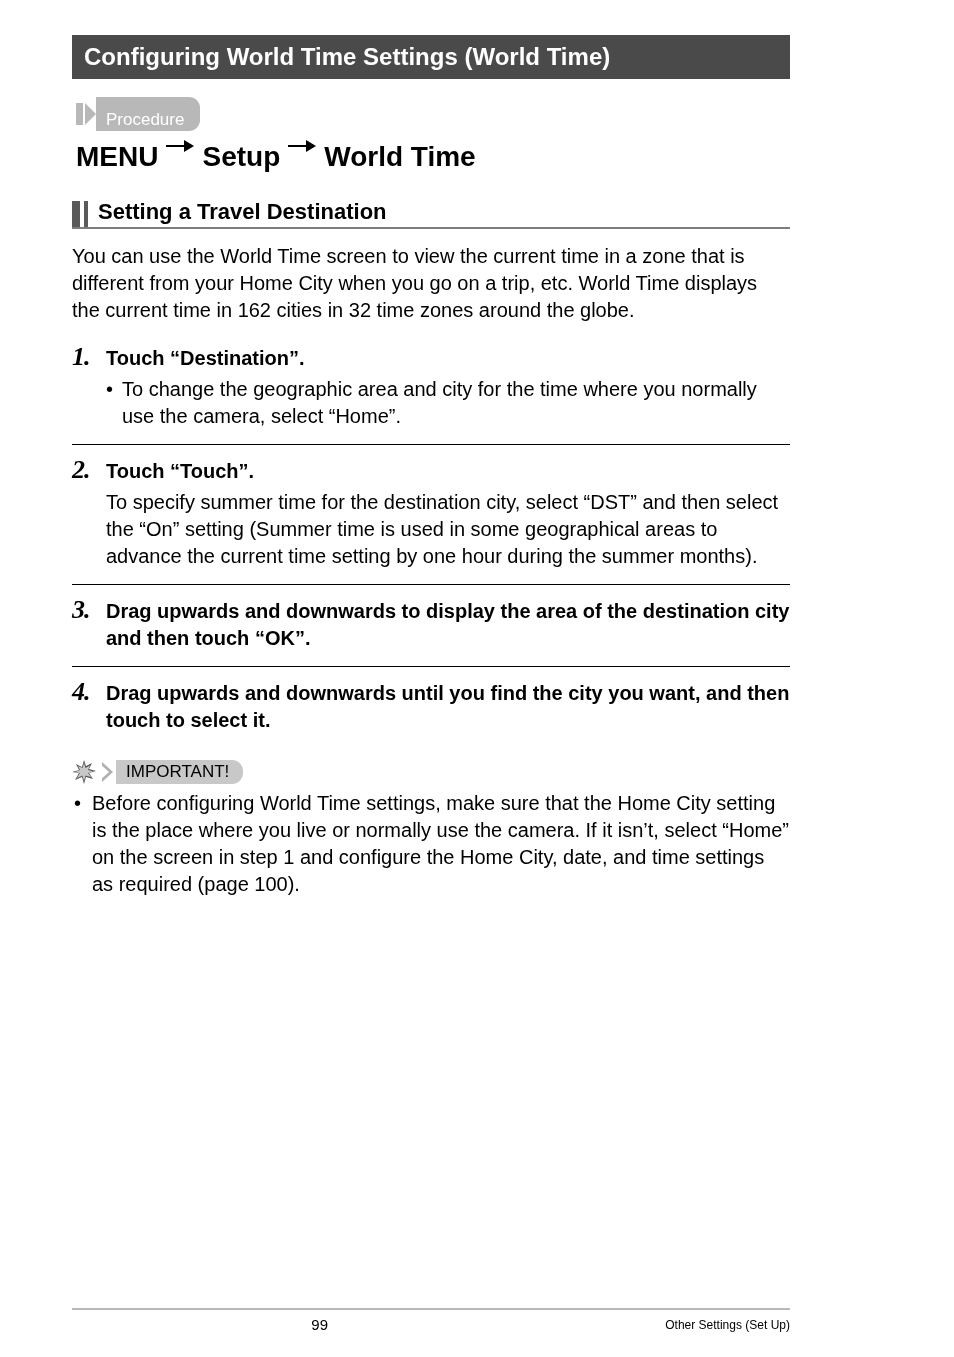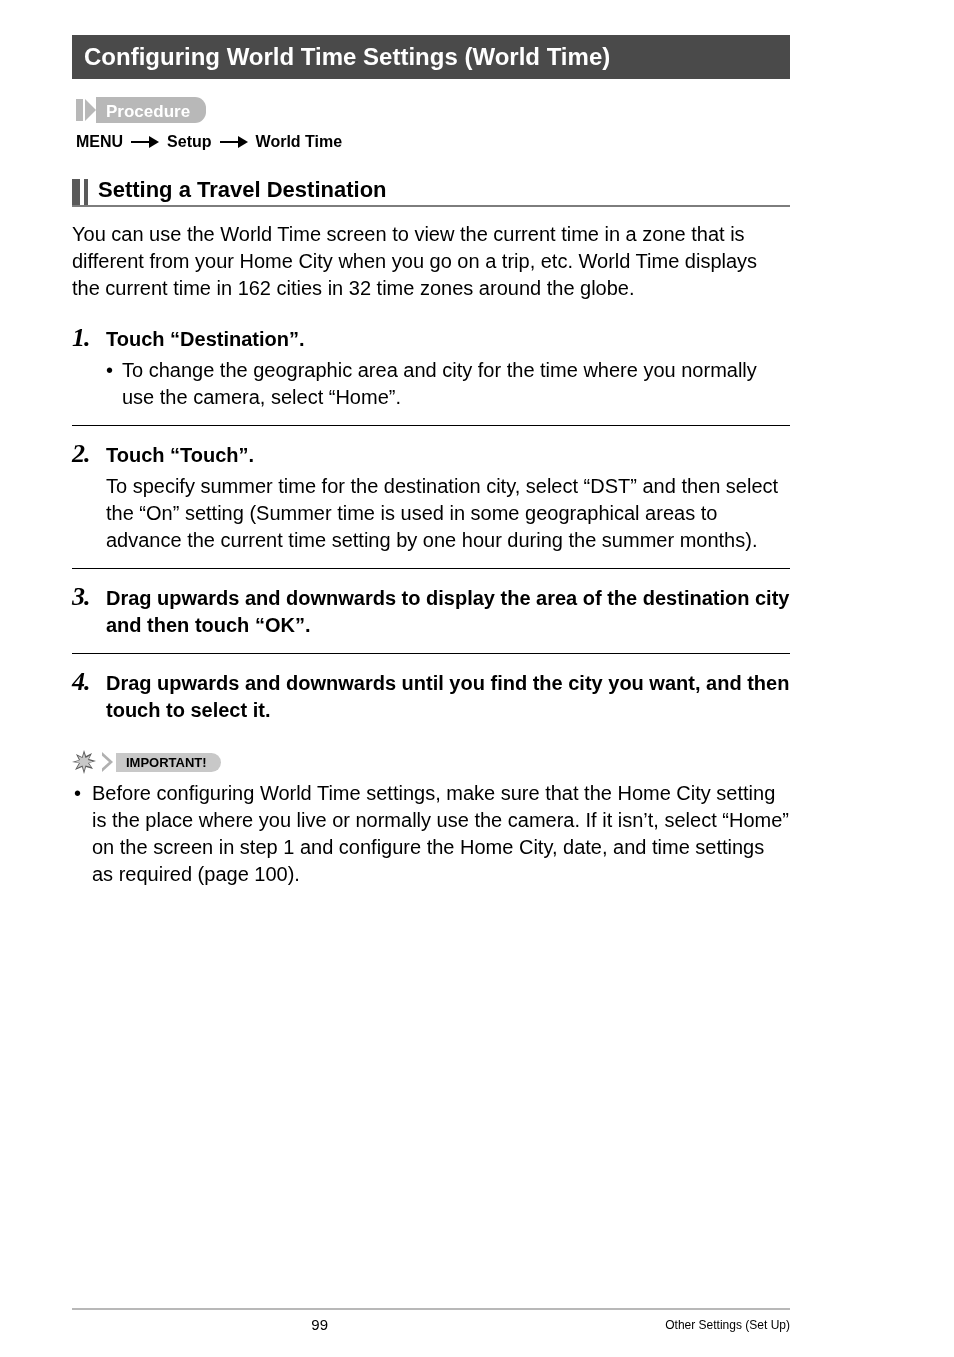--- a/index.html
+++ b/index.html
@@ -42,34 +42,34 @@
     height: 0;
     border-top: 11px solid transparent;
     border-bottom: 11px solid transparent;
     border-left: 11px solid #b8b8b8;
     margin-right: 0;
   }
   .proc-pill {
     display: inline-block;
     background: #b8b8b8;
     color: #fff;
-    font-weight: bold;
+    font-weight: normal;
     font-size: 17px;
-    padding: 6px 16px 2px 10px;
+    padding: 14px 16px 2px 10px;
     border-top-right-radius: 11px;
     border-bottom-right-radius: 11px;
     line-height: 18px;
   }
   .menu-path {
     font-weight: bold;
-    font-size: 16px;
+    font-size: 28px;
     margin-left: 4px;
     margin-bottom: 26px;
     display: flex;
-    align-items: center;
+    align-items: flex-start;
     gap: 8px;
   }
   .arrow {
     display: inline-block;
     width: 28px;
     height: 10px;
     position: relative;
   }
   .arrow::before {
     content: "";
@@ -143,21 +143,20 @@
     font-weight: bold;
     font-size: 26px;
     font-family: "Times New Roman", Times, serif;
     min-width: 24px;
     letter-spacing: -1px;
   }
   .step-title {
     font-weight: bold;
     font-size: 20px;
     line-height: 1.35;
-    margin-top: 6px;
   }
   .step-body {
     font-size: 20px;
     line-height: 1.35;
     margin-left: 34px;
     margin-bottom: 6px;
   }
   .step-body.bullet {
     position: relative;
     padding-left: 16px;
@@ -199,22 +198,22 @@
   }
   .important-chevron::before {
     border-left: 11px solid #b0b0b0;
   }
   .important-chevron::after {
     border-left: 11px solid #ffffff;
     left: -4px;
   }
   .important-pill {
     background: #c8c8c8;
-    font-weight: bold;
-    font-size: 13px;
+    font-weight: normal;
+    font-size: 17px;
     color: #000;
     padding: 2px 14px 2px 10px;
     border-top-right-radius: 11px;
     border-bottom-right-radius: 11px;
   }
   .note-bullet {
     font-size: 20px;
     line-height: 1.35;
     position: relative;
     padding-left: 18px;

